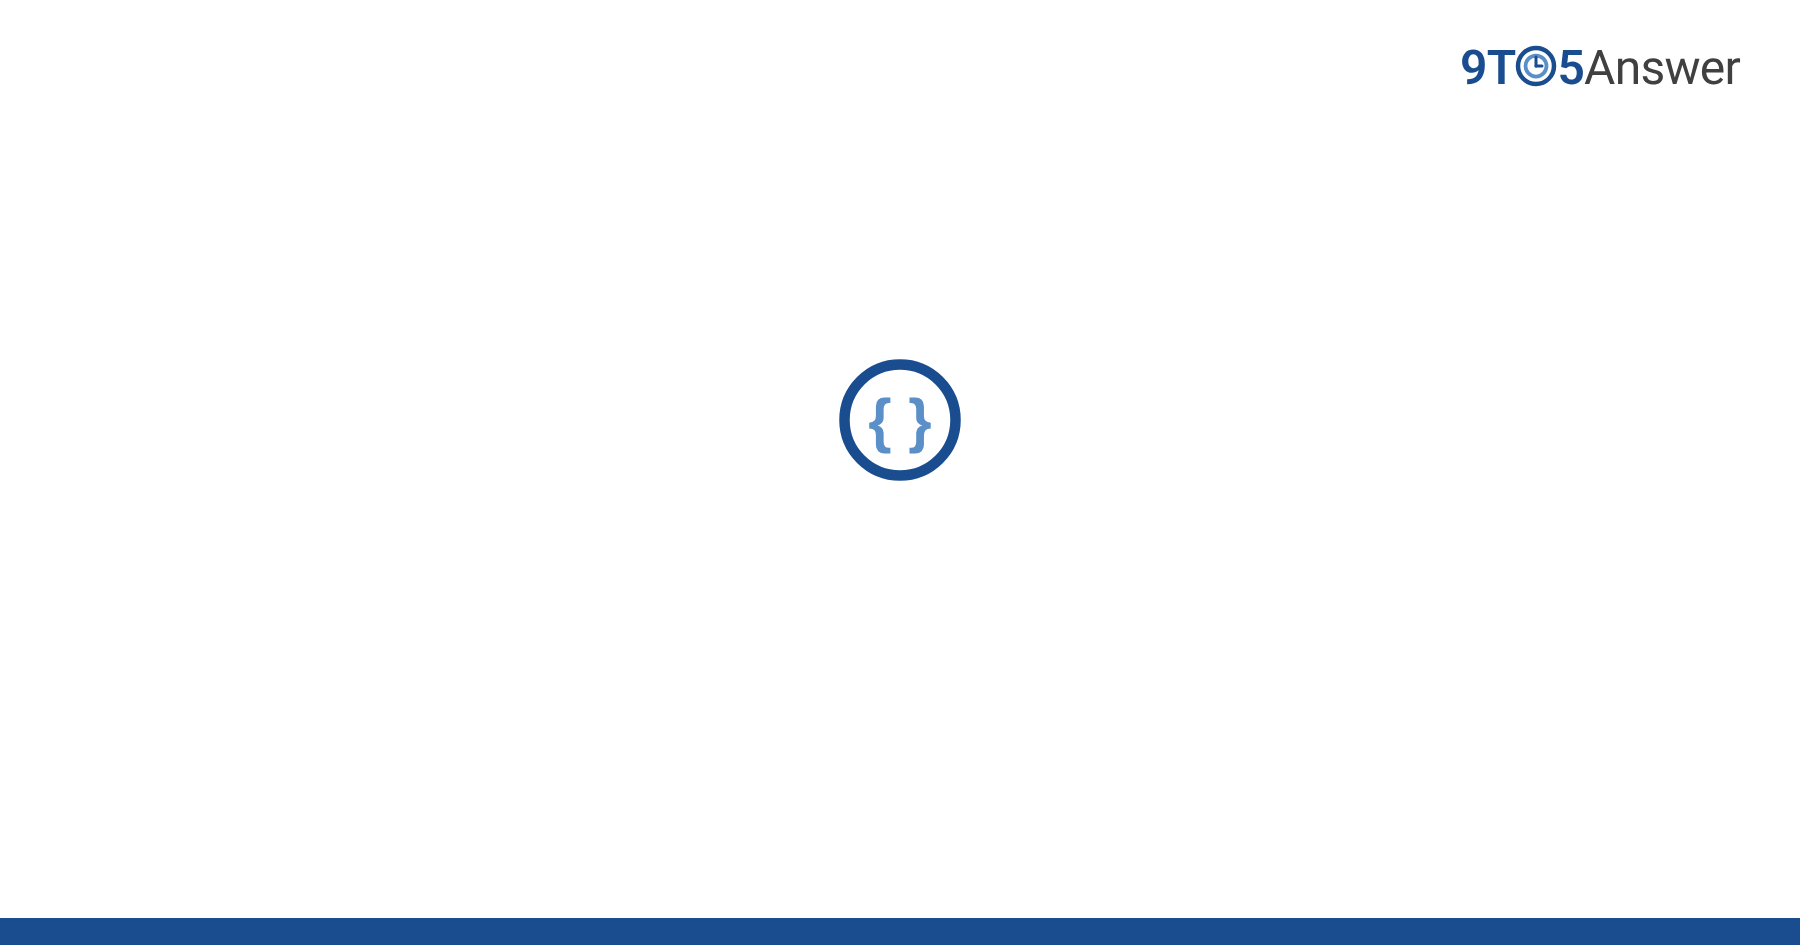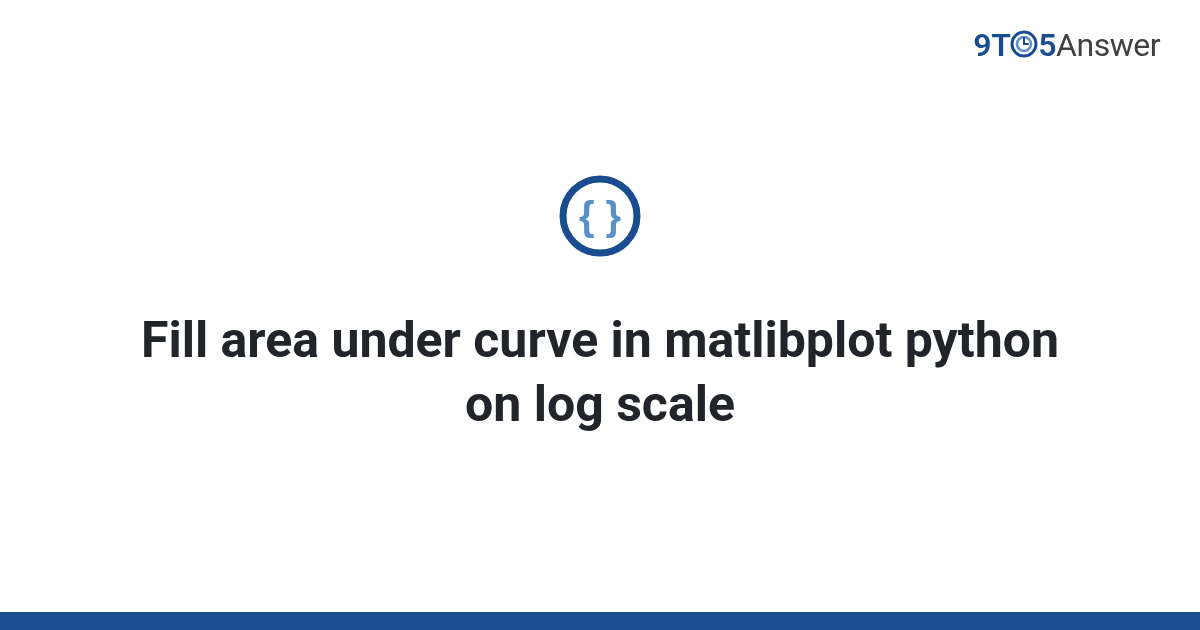--- a/index.html
+++ b/index.html
@@ -85,16 +85,15 @@
       </svg></span><span class="logo-5">5</span><span class="logo-answer">Answer</span>
 </div>
 
 <div class="content">
   <div class="icon-wrapper">
     <svg width="84" height="84" viewBox="0 0 84 84">
       <circle cx="42" cy="42" r="37" fill="none" stroke="#1a4d8f" stroke-width="7"></circle>
       <text x="42" y="56" font-size="40" font-weight="700" fill="#5a8fc7" text-anchor="middle" font-family="Arial, sans-serif">{ }</text>
     </svg>
   </div>
-  <h1 class="title">Fill area under curve in matlibplot python on log scale</h1>
 </div>
 
 <div class="footer-bar"></div>
 
 </body></html>

